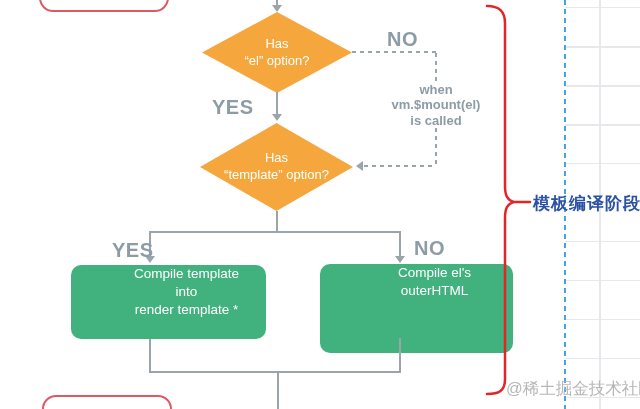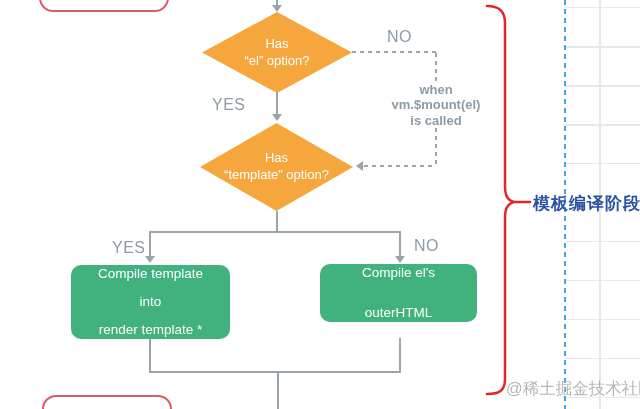--- a/index.html
+++ b/index.html
@@ -33,24 +33,24 @@
   .arrow-left{width:0;height:0;border-top:5px solid transparent;border-bottom:5px solid transparent;border-right:7px solid var(--line-gray);}
   
   .diamond{
     background:var(--orange);
     clip-path:polygon(50% 0,100% 50%,50% 100%,0 50%);
     display:flex;flex-direction:column;align-items:center;justify-content:center;
     color:#fff;font-size:13px;line-height:1.3;text-align:left;font-weight:500;
   }
   .gbox{
     background:var(--green);border-radius:10px;
-    display:flex;flex-direction:column;align-items:center;justify-content:space-between;
-    color:#fff;font-size:13.5px;line-height:1.32;text-align:center;font-weight:500;
+    display:flex;flex-direction:column;align-items:center;justify-content:flex-start;
+    color:#fff;font-size:13.5px;line-height:1.32;text-align:center;font-weight:500;padding-left:36px;
   }
-  .yn{font-size:16px;font-weight:normal;color:var(--label-gray);letter-spacing:.5px;}
+  .yn{font-size:20px;font-weight:bold;color:var(--label-gray);letter-spacing:.5px;}
   .note{
     width:120px;text-align:center;font-size:13px;font-weight:bold;
     color:var(--label-gray);line-height:1.18;
   }
   .phase{font-size:17px;font-weight:bold;color:var(--blue-label);letter-spacing:1px;white-space:nowrap;}
   .watermark{font-size:16.5px;color:var(--watermark);white-space:nowrap;z-index:9;}
   svg{display:block;}
 </style>
 </head>
 <body>
@@ -101,21 +101,21 @@
   <div class="abs arrow-down" style="left:395px;top:256px;"></div>
 
   <div class="abs yn" style="left:112px;top:239px;">YES</div>
   <div class="abs yn" style="left:414px;top:237px;">NO</div>
 
   <div class="abs gbox" style="left:71px;top:265px;width:159px;height:74px;">
     <div>Compile template</div>
     <div>into</div>
     <div>render template *</div>
   </div>
-  <div class="abs gbox" style="left:320px;top:264px;width:157px;height:58px;">
+  <div class="abs gbox" style="left:320px;top:264px;width:157px;height:89px;">
     <div>Compile el's</div>
     <div>outerHTML</div>
   </div>
 
   <div class="abs line" style="left:149px;top:339px;width:2px;height:34px;"></div>
   <div class="abs line" style="left:399px;top:338px;width:2px;height:35px;"></div>
   <div class="abs line" style="left:149px;top:371px;width:252px;height:2px;"></div>
   <div class="abs line" style="left:277px;top:371px;width:2px;height:38px;"></div>
 
   <svg class="abs" style="left:480px;top:0;" width="60" height="409" viewBox="0 0 60 409">

